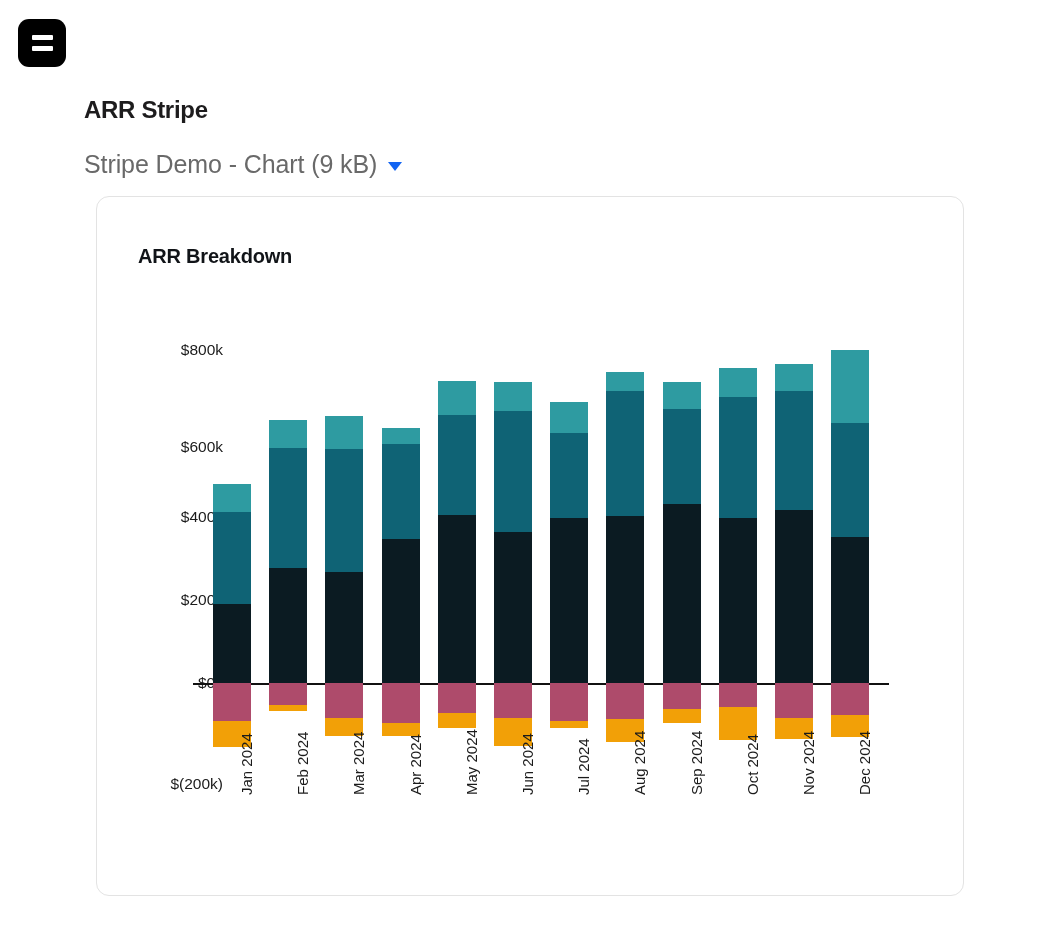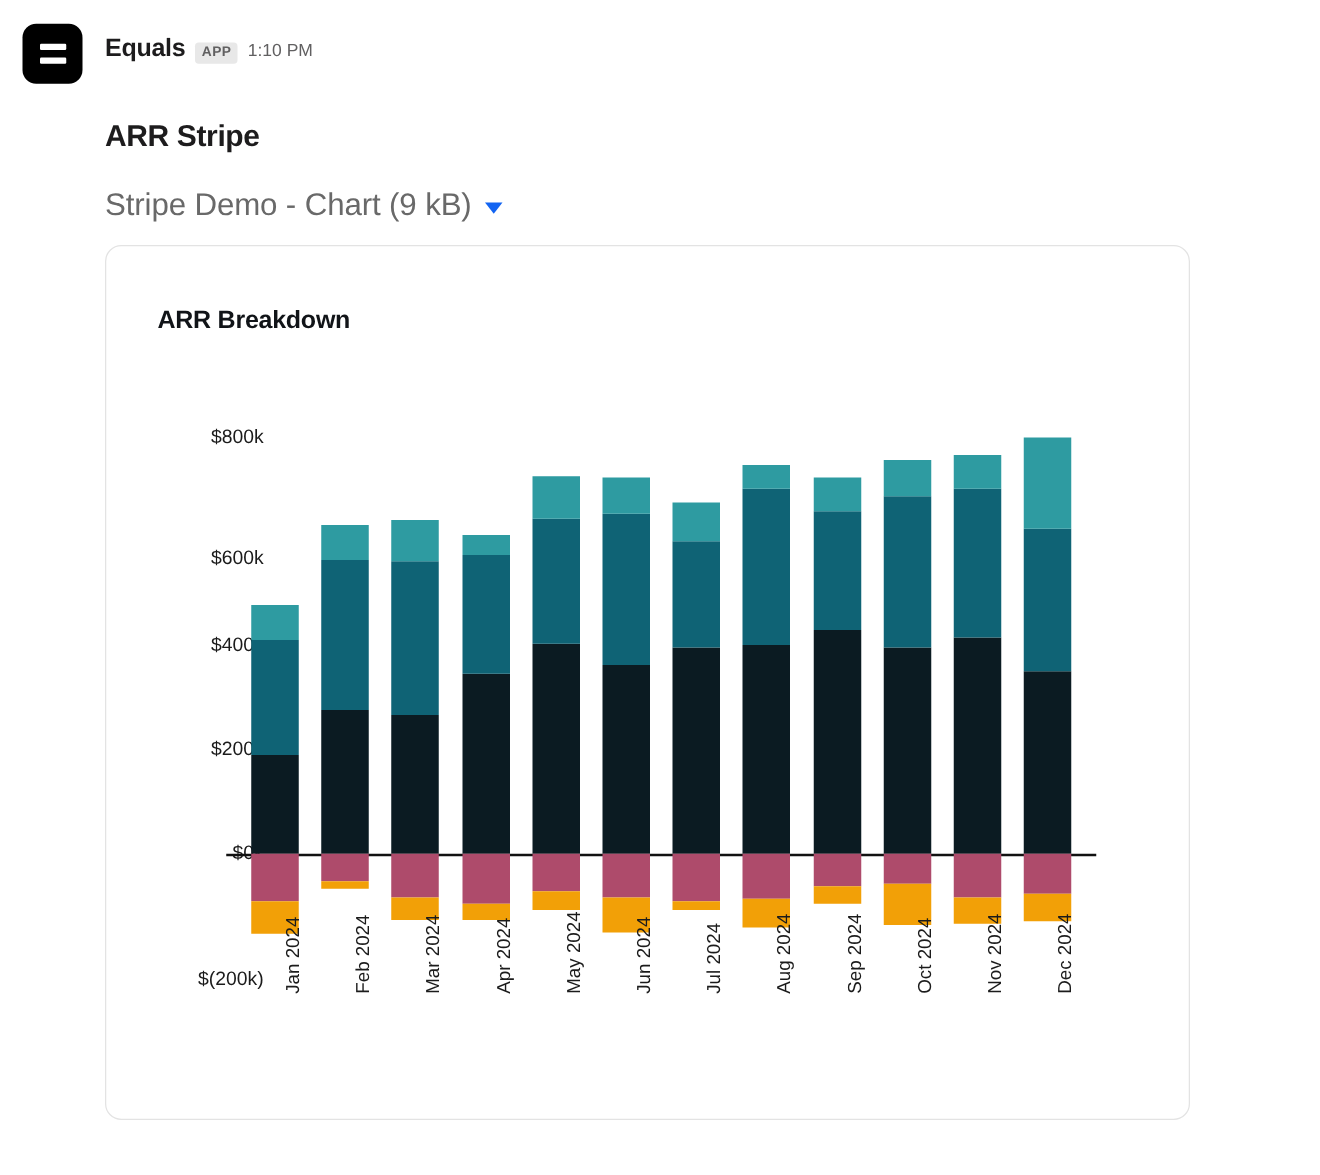--- a/index.html
+++ b/index.html
@@ -107,20 +107,21 @@
   
   .chart-card {
     margin-top: 17px;
     width: 868px;
     height: 700px;
     border: 1px solid #e3e3e3;
     border-radius: 13px;
     background: #ffffff;
     box-sizing: border-box;
     position: relative;
+    margin-left: 12px;
   }
   .chart-title {
     position: absolute;
     left: 41px;
     top: 48px;
     font-size: 20px;
     font-weight: 700;
     color: #111418;
     letter-spacing: -0.2px;
   }
@@ -204,25 +205,20 @@
 </style>
 </head>
 <body>
 
 <div id="message-root">
 
   <div class="msg-head">
     <div class="app-avatar">
       <div class="bar"></div>
       <div class="bar"></div>
-    </div>
-    <div class="msg-headline">
-      <span class="sender-name">Equals</span>
-      <span class="app-badge">APP</span>
-      <span class="timestamp">1:10 PM</span>
     </div>
   </div>
 
   <div class="msg-body">
     <div class="msg-title">ARR Stripe</div>
 
     <div class="file-line">
       <span class="file-name">Stripe Demo - Chart (9 kB)</span>
       <span class="caret"></span>
     </div>

